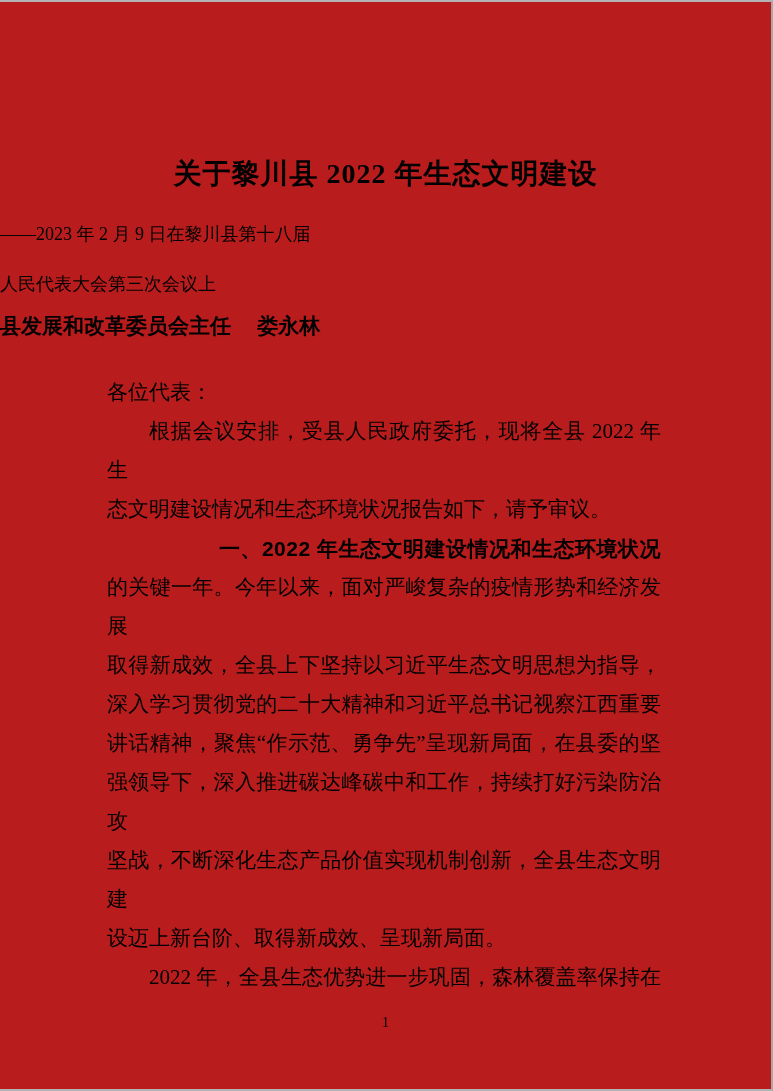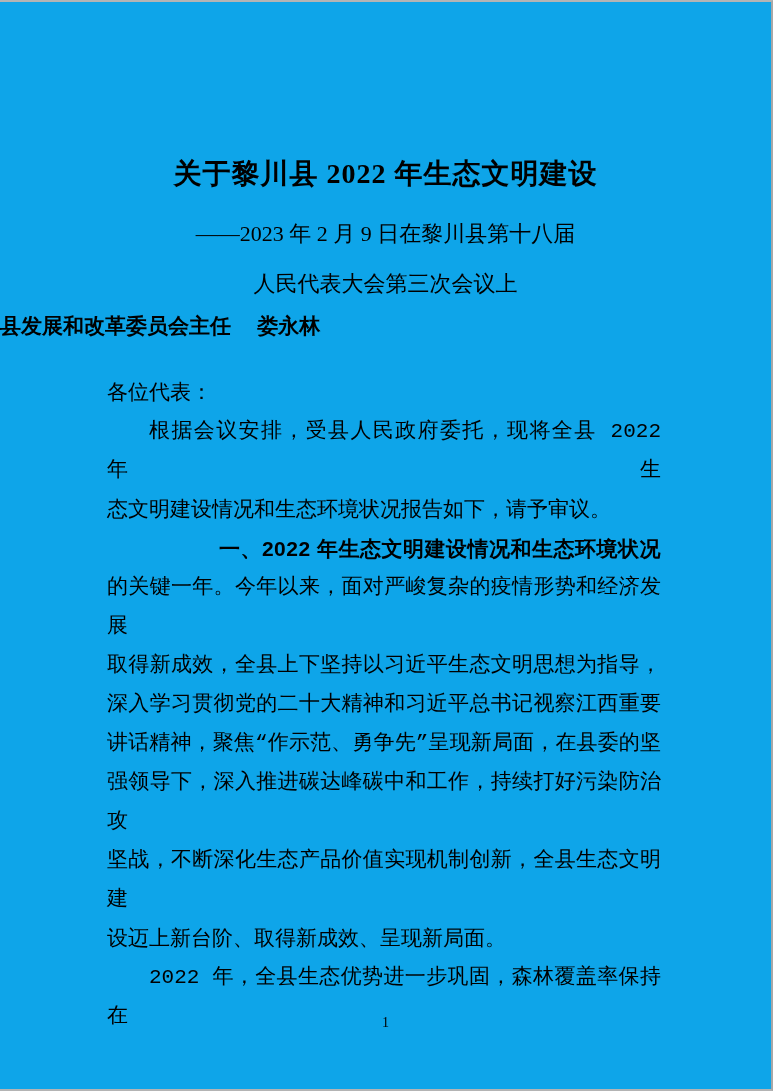--- a/index.html
+++ b/index.html
@@ -1,39 +1,39 @@
 <!DOCTYPE html>
 <html><head>
 <meta charset="utf-8">
 <style>
   html,body { margin:0; padding:0; background:#ffffff; }
   .page {
     position:relative;
     width:773px; height:1091px;
     box-sizing:border-box;
-    background:#0ea5e9;
+    background:#b91c1c;
     border-top:2px solid #b4b4b4;
     border-right:2px solid #a8a8a8;
     border-bottom:2px solid #b4b4b4;
     overflow:hidden;
     font-family:"Liberation Serif","DejaVu Serif",serif;
     color:#000000;
   }
   .title {
     padding-top:148px;
     text-align:center;
     font-size:28px;
     font-weight:bold;
     line-height:47px;
     letter-spacing:1px;
   }
   .subtitle {
     margin-top:12px;
-    text-align:center;
-    font-size:22px;
+    text-align:left;
+    font-size:18px;
     line-height:50px;
   }
   .author {
     margin-top:2px;
     text-align:left;
     font-size:21px;
     font-weight:bold;
     line-height:30px;
   }
   .body {
@@ -42,21 +42,20 @@
     padding-right:110px;
     font-size:21px;
     line-height:39px;
   }
   .bline { white-space:nowrap; }
   .bline.ind { text-indent:2em; }
   .bline.fill {
     white-space:normal;
     text-align:justify;
     text-align-last:justify;
-    font-family:Liberation Mono, monospace;
   }
   .bline.heading {
     font-family:Liberation Sans, sans-serif;
     font-weight:bold;
     letter-spacing:0.5px;
     text-align:right;
   }
   .pagenum {
     position:absolute;
     top:1012px;

